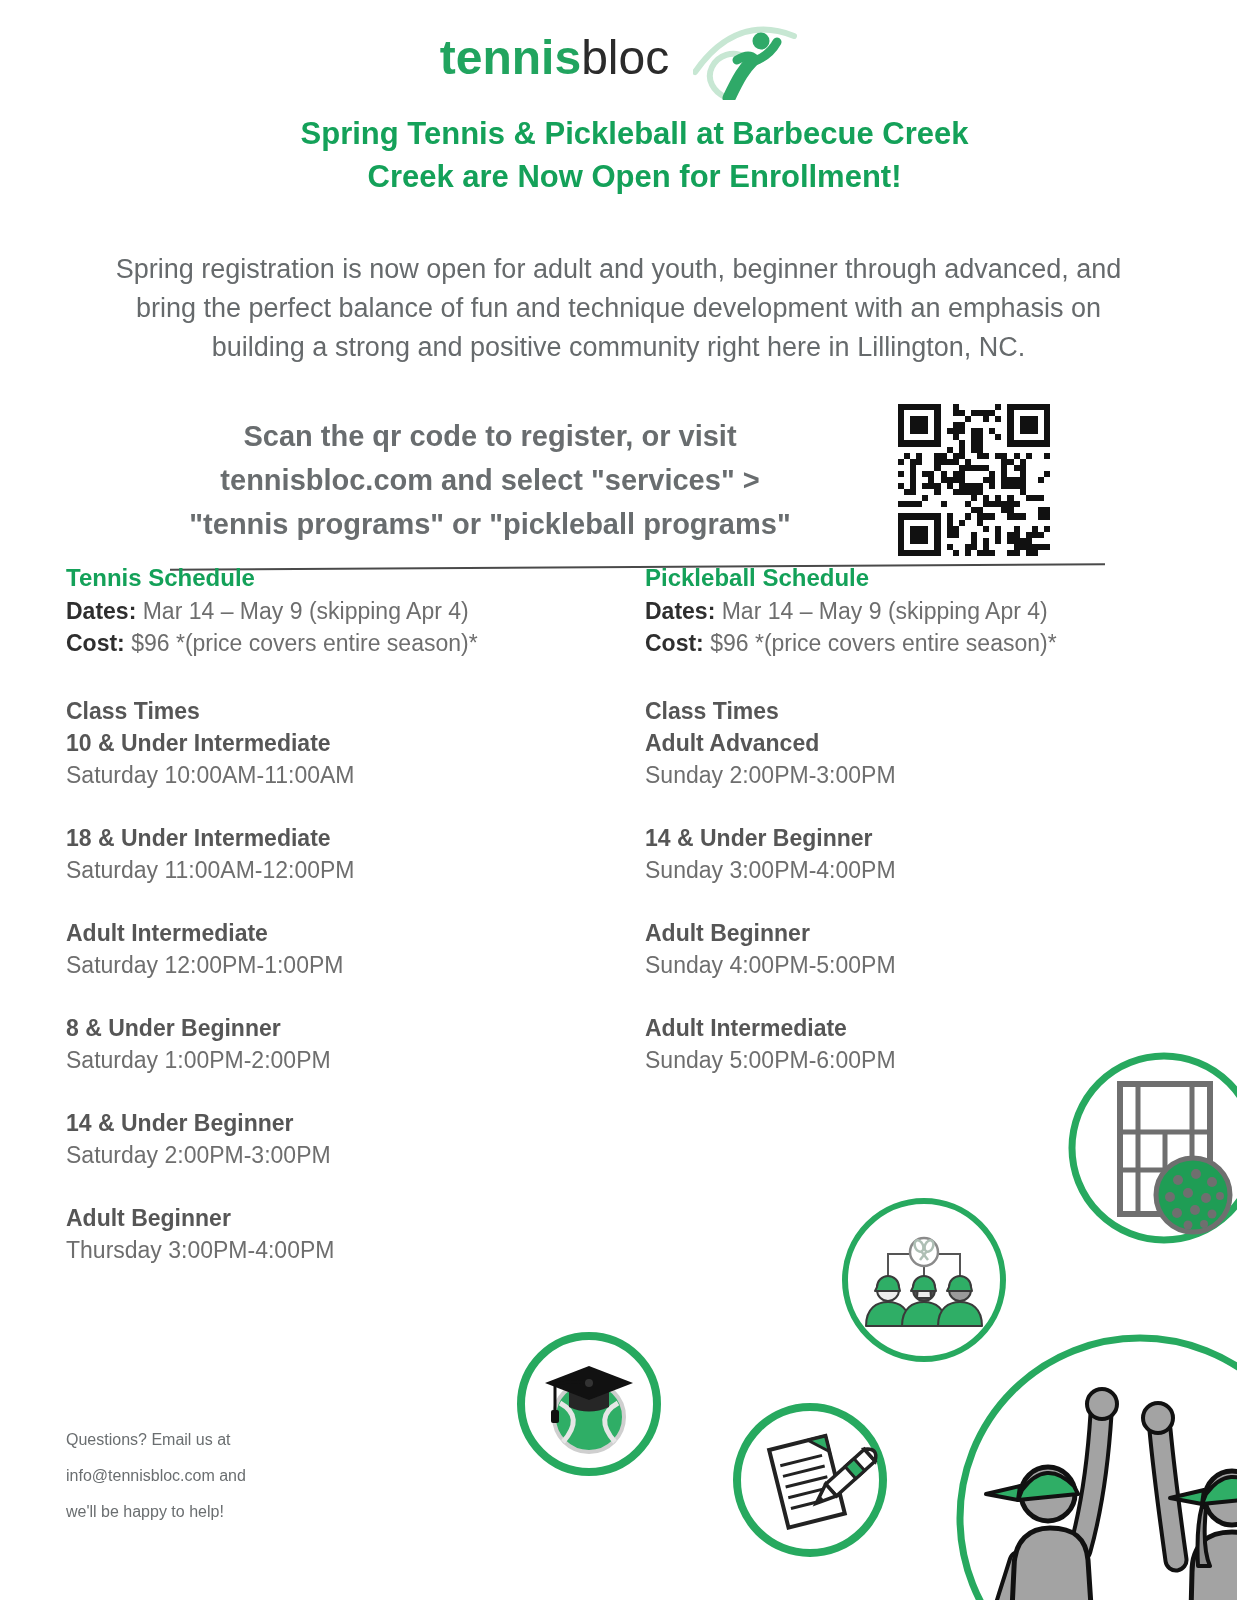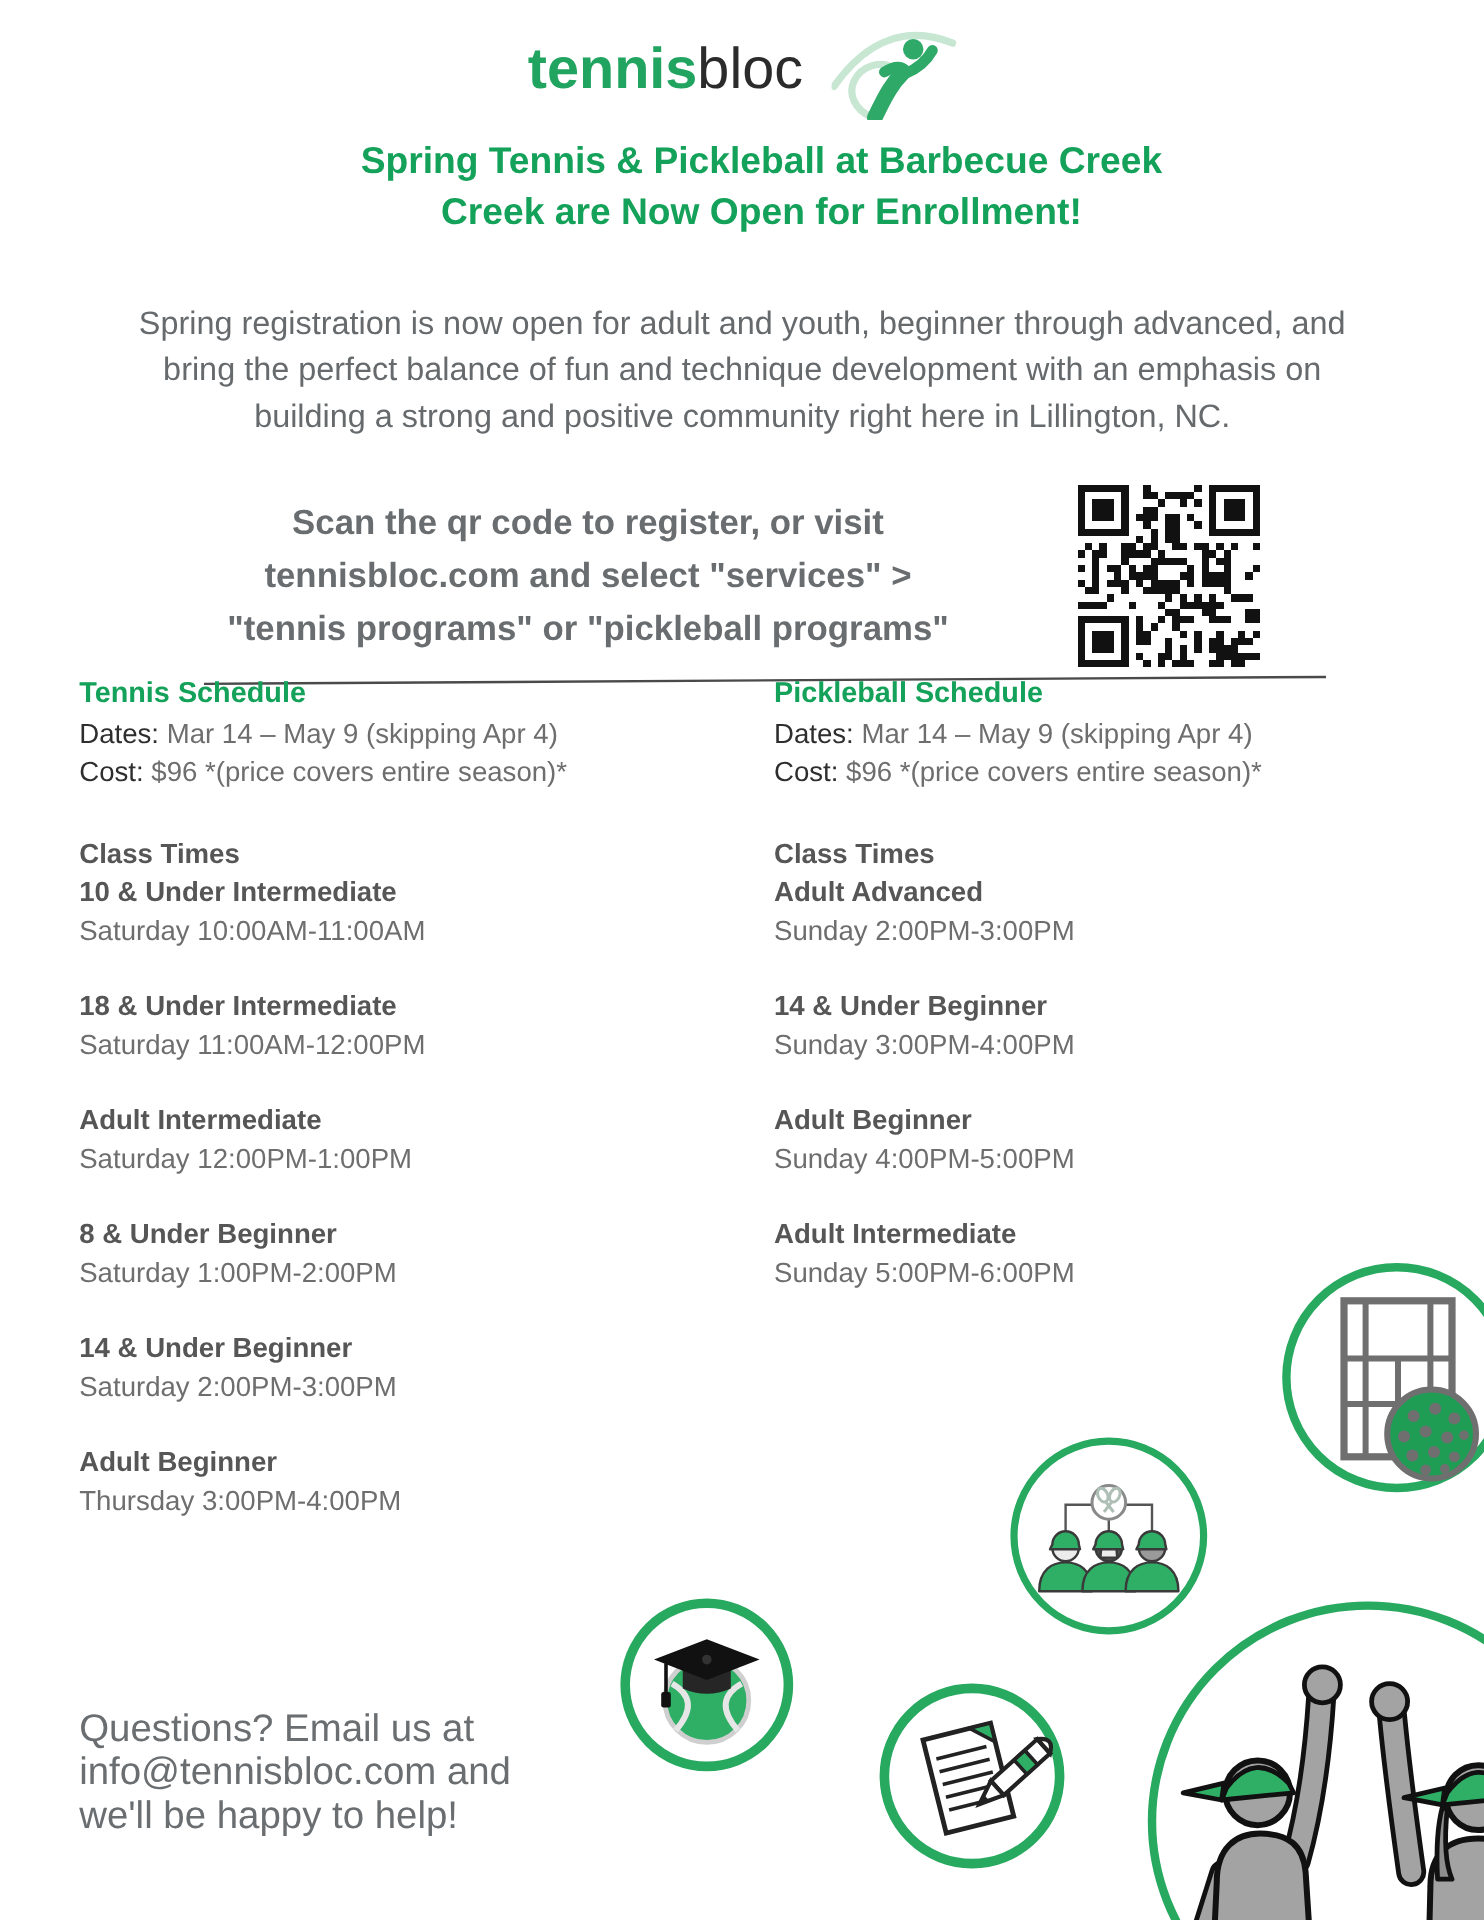--- a/index.html
+++ b/index.html
@@ -28,29 +28,29 @@
   .qr-box{width:168px;height:152px;margin-left:30px;}
   .qr-box svg{width:100%;height:100%;}
   
   .divider{position:absolute;top:566px;left:170px;width:935px;height:2px;background:#4a4a4a;transform:rotate(-0.35deg);}
   
   .col{position:absolute;top:562px;width:565px;font-size:23px;line-height:32px;color:#6e6e6e;}
   .col-left{left:66px;}
   .col-right{left:645px;}
   .sched-title{color:#14a159;font-weight:bold;font-size:24px;margin:0 0 1px 0;}
   .meta-line{margin:0;}
-  .meta-label{font-weight:normal;color:#2e2e2e;}
+  .meta-label{font-weight:bold;color:#2e2e2e;}
   .meta-value{color:#6e6e6e;}
   .class-times-label{font-weight:bold;color:#565656;margin:36px 0 0 0;}
   .class-block{margin:31px 0 0 0;}
   .class-block.first{margin-top:0;}
   .class-name{font-weight:bold;color:#565656;margin:0;}
   .class-time{margin:0;color:#6e6e6e;}
   
-  .footer-note{position:absolute;top:1422px;left:66px;font-size:32px;line-height:36px;color:#6a6e70;}
+  .footer-note{position:absolute;top:1422px;left:66px;font-size:16px;line-height:36px;color:#6a6e70;}
   
   .illo{position:absolute;}
   .illo svg{display:block;}
   .illo-court{top:1048px;left:1062px;width:205px;height:205px;}
   .illo-team{top:1194px;left:838px;width:172px;height:172px;}
   .illo-grad{top:1328px;left:513px;width:152px;height:152px;}
   .illo-note{top:1398px;left:728px;width:164px;height:164px;}
   .illo-players{top:1322px;left:948px;width:384px;height:384px;}
 </style>
 </head>

